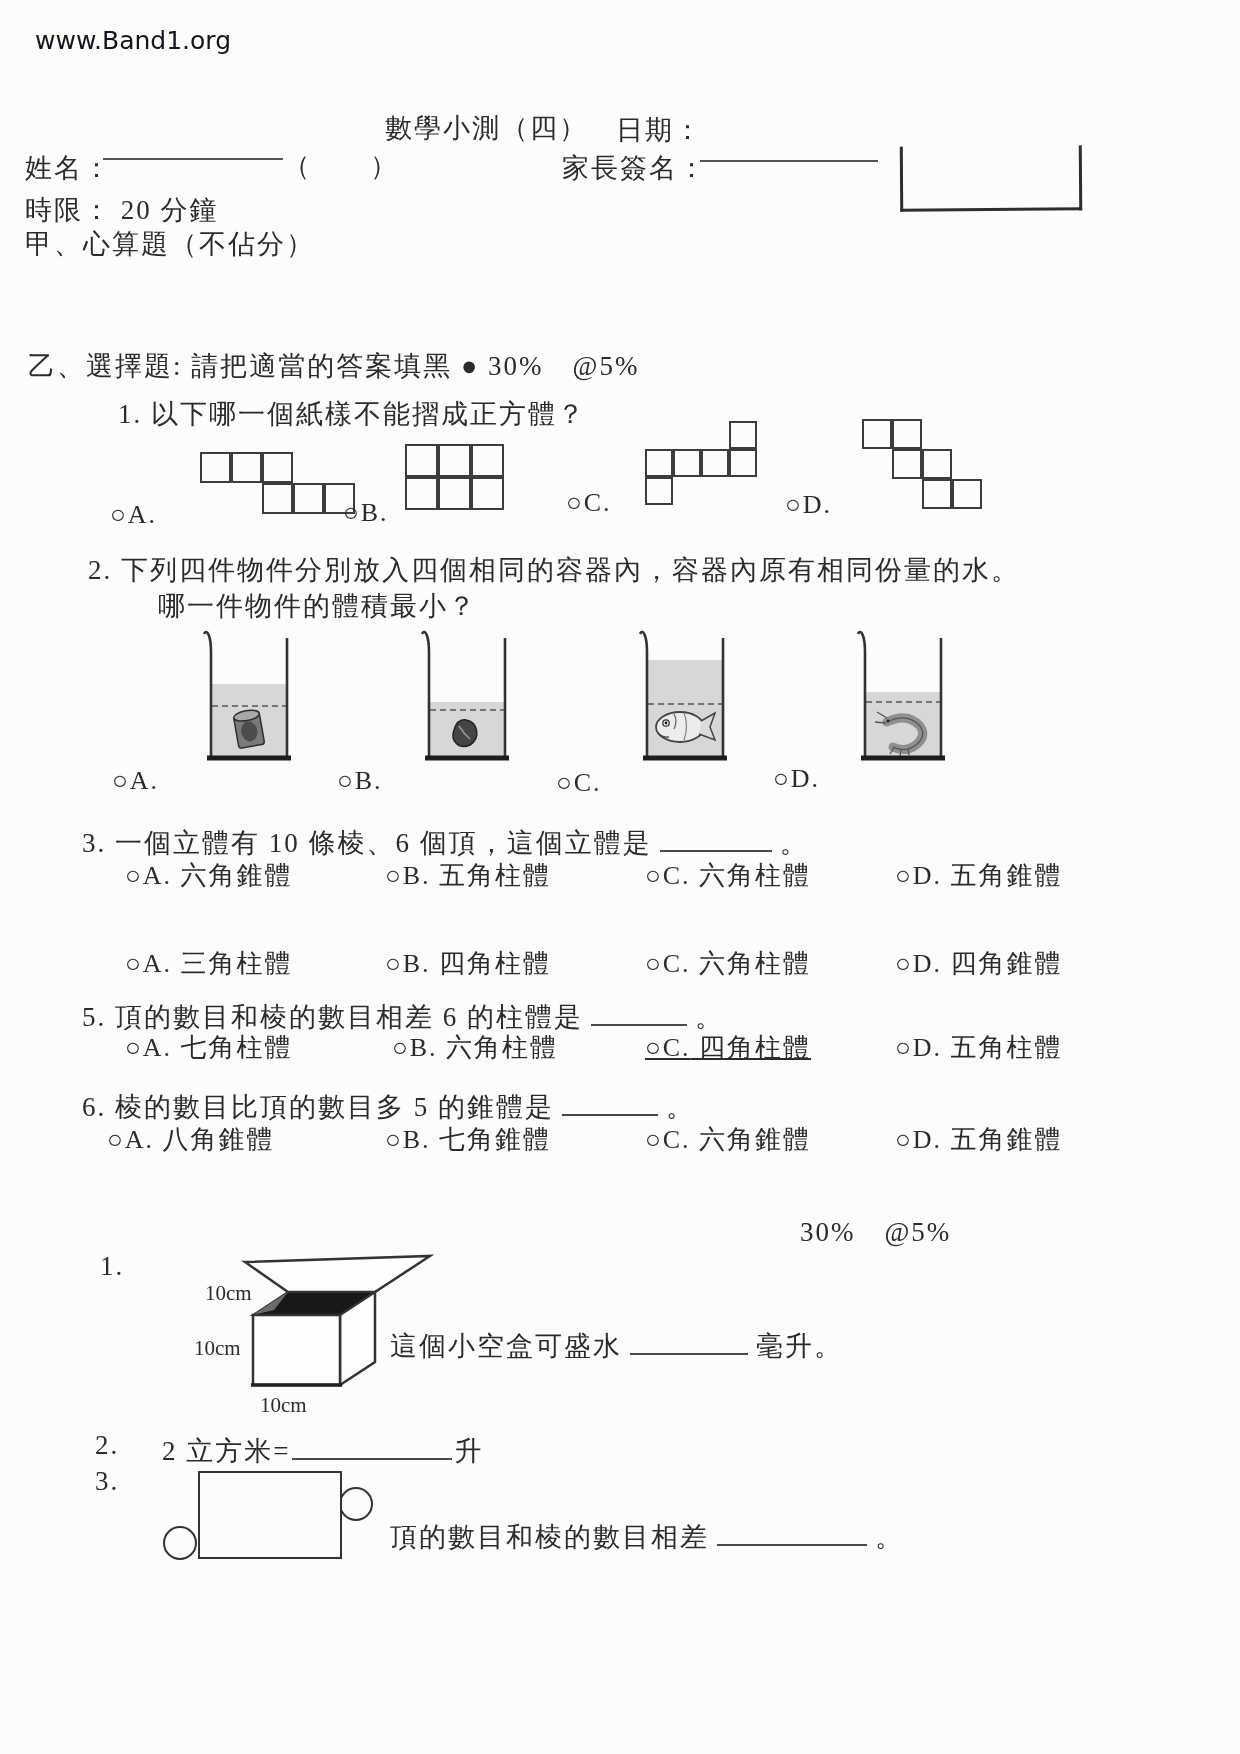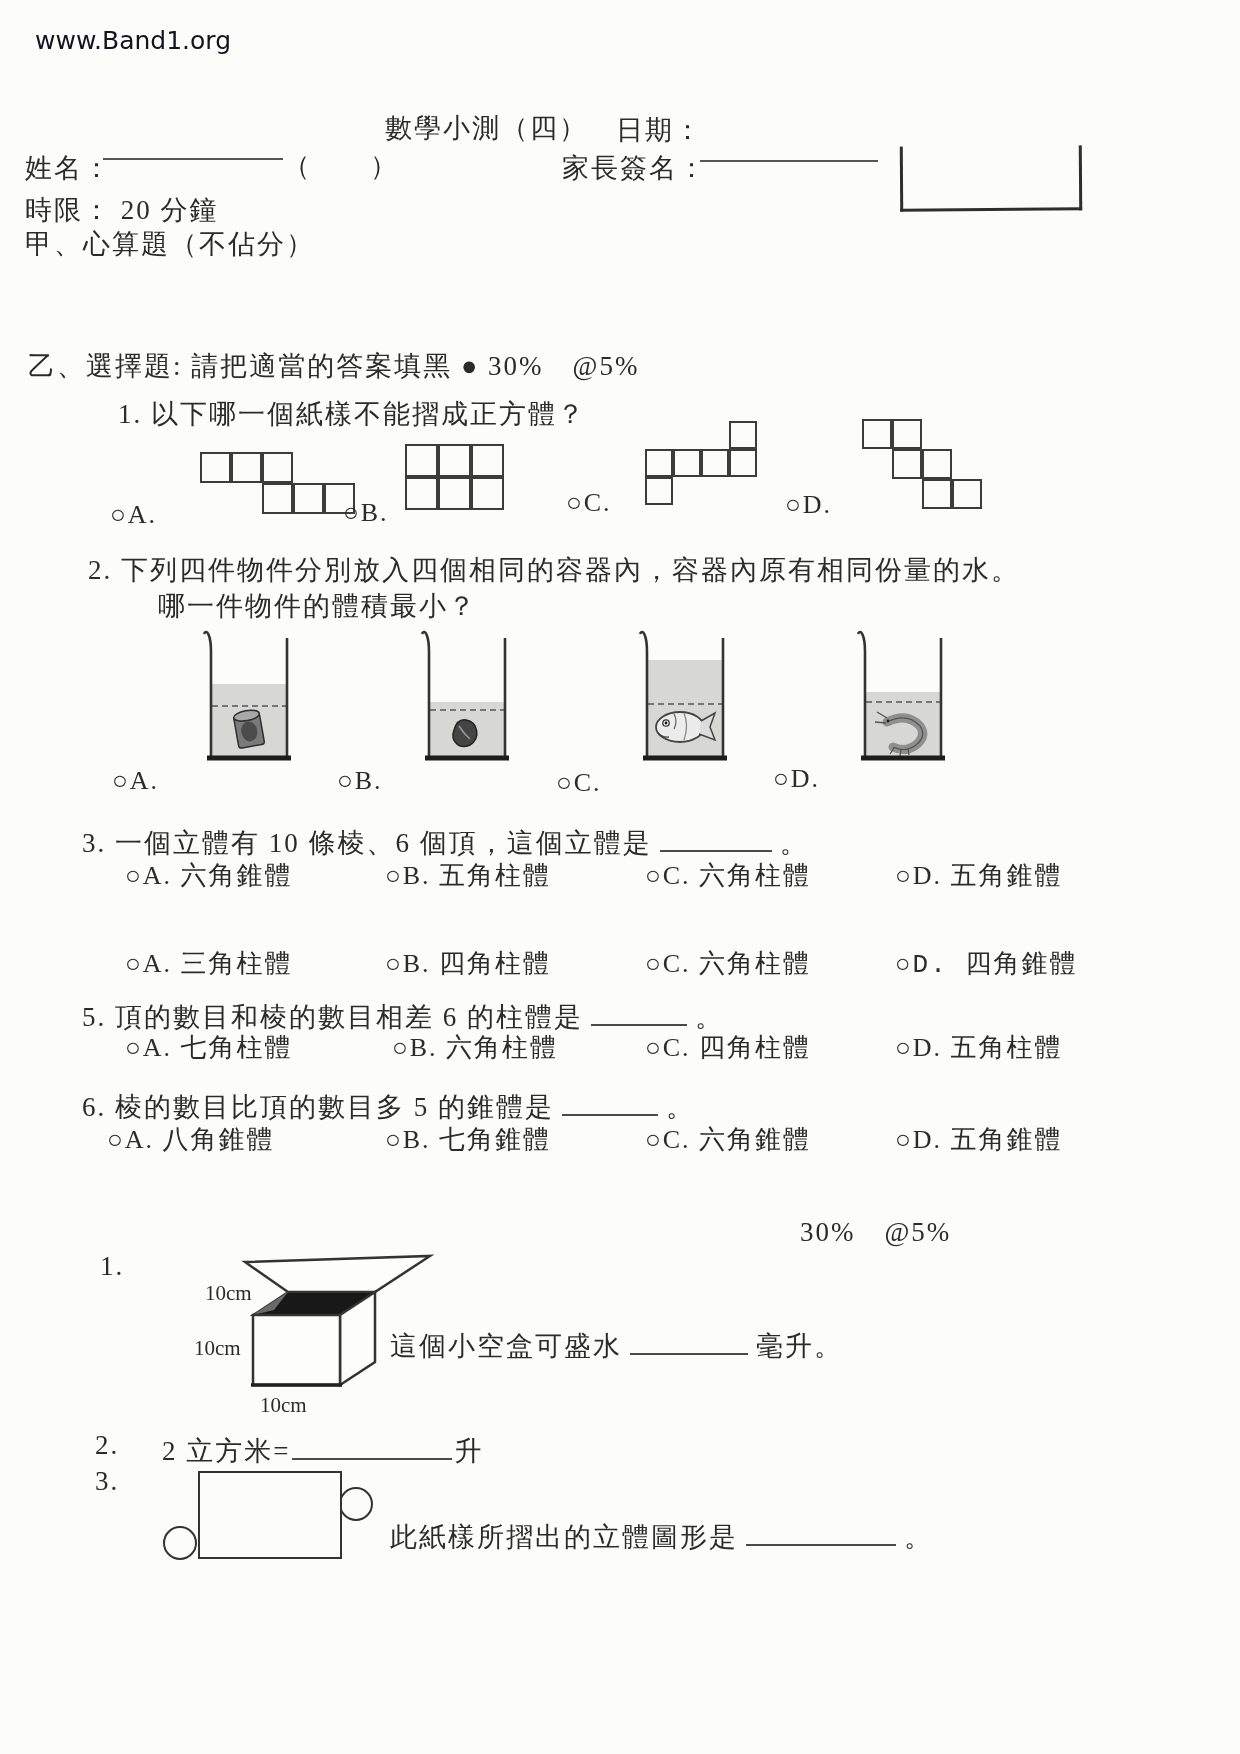--- a/index.html
+++ b/index.html
@@ -161,28 +161,28 @@
     <span class="opt" style="left:125px;"><span>○A.</span>&nbsp;<span>六角錐體</span></span>
     <span class="opt" style="left:385px;"><span>○B.</span>&nbsp;<span>五角柱體</span></span>
     <span class="opt" style="left:645px;text-align:center;"><span>○C.</span>&nbsp;<span>六角柱體</span></span>
     <span class="opt" style="left:895px;"><span>○D.</span>&nbsp;<span>五角錐體</span></span>
   </div>
 
   <div class="optrow" style="left:0;top:946px;">
     <span class="opt" style="left:125px;"><span>○A.</span>&nbsp;<span>三角柱體</span></span>
     <span class="opt" style="left:385px;"><span>○B.</span>&nbsp;<span>四角柱體</span></span>
     <span class="opt" style="left:645px;"><span>○C.</span>&nbsp;<span>六角柱體</span></span>
-    <span class="opt" style="left:895px;font-family:Liberation Mono, monospace;"><span>○D.</span>&nbsp;<span>四角錐體</span></span>
+    <span class="opt" style="left:895px;"><span>○D.</span>&nbsp;<span>四角錐體</span></span>
   </div>
 
   <div class="abs t" style="left:82px;top:996px;"><span>5. 頂的數目和棱的數目相差 6 的柱體是</span><span class="blankline" style="width:96px;"></span><span>。</span></div>
   <div class="optrow" style="left:0;top:1030px;">
     <span class="opt" style="left:125px;"><span>○A.</span>&nbsp;<span>七角柱體</span></span>
     <span class="opt" style="left:392px;"><span>○B.</span>&nbsp;<span>六角柱體</span></span>
-    <span class="opt" style="left:645px;"><span>○C.</span>&nbsp;<span>四角柱體</span></span>
+    <span class="opt" style="left:645px;text-decoration:underline;"><span>○C.</span>&nbsp;<span>四角柱體</span></span>
     <span class="opt" style="left:895px;"><span>○D.</span>&nbsp;<span>五角柱體</span></span>
   </div>
 
   <div class="abs t" style="left:82px;top:1086px;"><span>6. 棱的數目比頂的數目多 5 的錐體是</span><span class="blankline" style="width:96px;"></span><span>。</span></div>
   <div class="optrow" style="left:0;top:1122px;">
     <span class="opt" style="left:107px;"><span>○A.</span>&nbsp;<span>八角錐體</span></span>
     <span class="opt" style="left:385px;"><span>○B.</span>&nbsp;<span>七角錐體</span></span>
     <span class="opt" style="left:645px;"><span>○C.</span>&nbsp;<span>六角錐體</span></span>
     <span class="opt" style="left:895px;"><span>○D.</span>&nbsp;<span>五角錐體</span></span>
   </div>
@@ -209,15 +209,15 @@
 
   <div class="abs t" style="left:95px;top:1430px;">2.</div>
   <div class="abs t" style="left:162px;top:1430px;"><span>2 立方米=</span><span class="blankline" style="width:160px;margin:0 2px;"></span><span>升</span></div>
 
   <div class="abs t" style="left:95px;top:1466px;">3.</div>
 
   <div class="c3circ" style="left:339px;top:1487px;"></div>
   <div class="c3circ" style="left:163px;top:1526px;"></div>
   <div class="c3rect" style="left:198px;top:1471px;width:140px;height:84px;"></div>
 
-  <div class="abs t" style="left:390px;top:1516px;"><span>此紙樣所摺出的立體圖形是</span><span class="blankline" style="width:150px;"></span><span>。</span></div>
+  <div class="abs t" style="left:390px;top:1516px;"><span>頂的數目和棱的數目相差</span><span class="blankline" style="width:150px;"></span><span>。</span></div>
 
 </div>
 
 </body></html>

